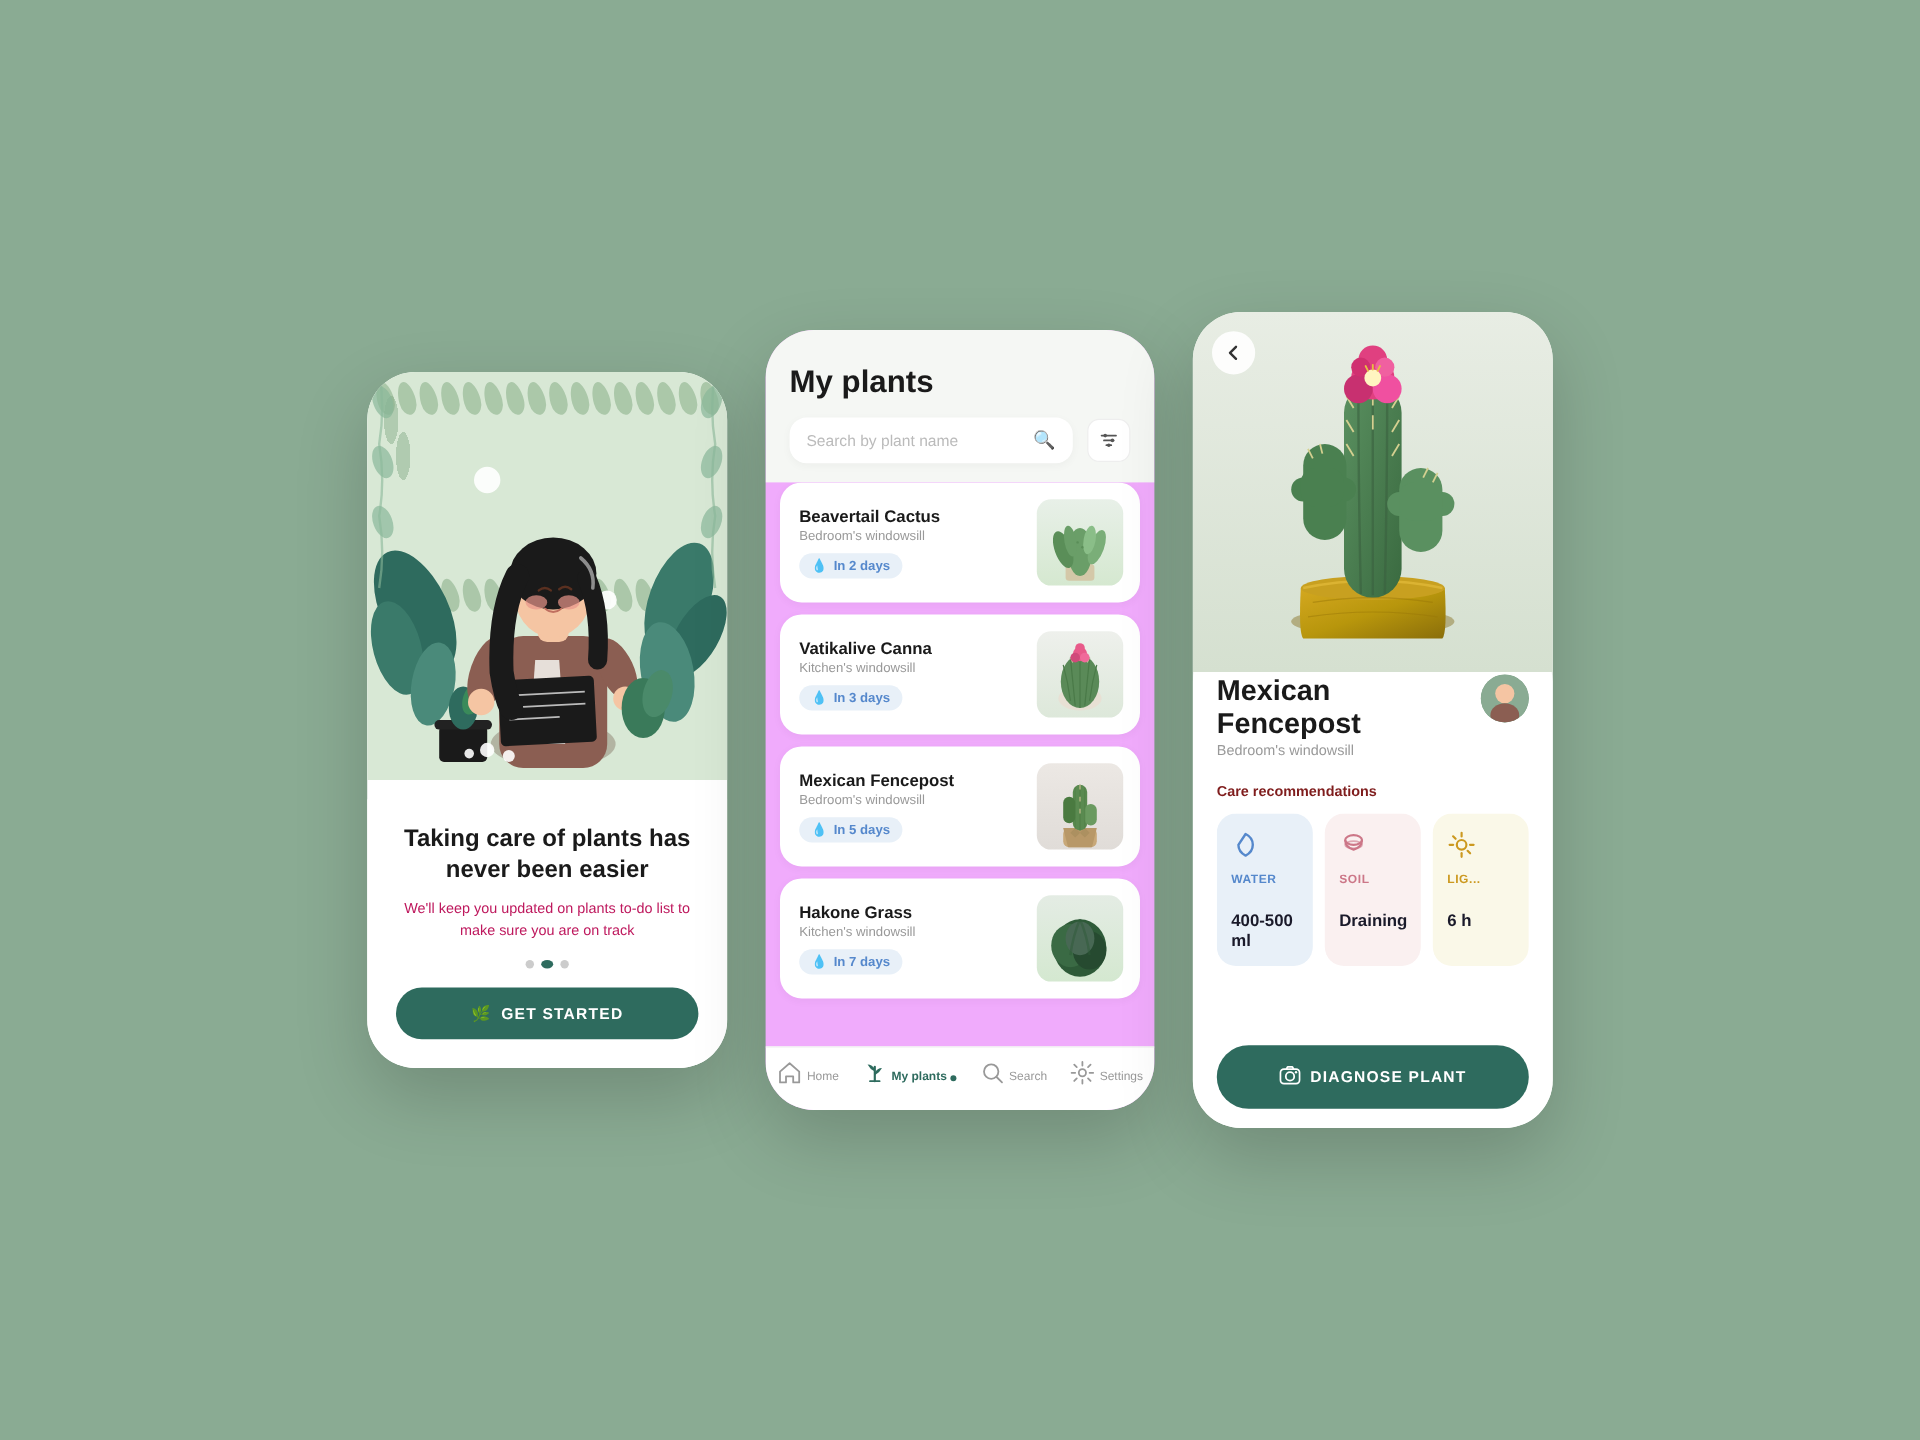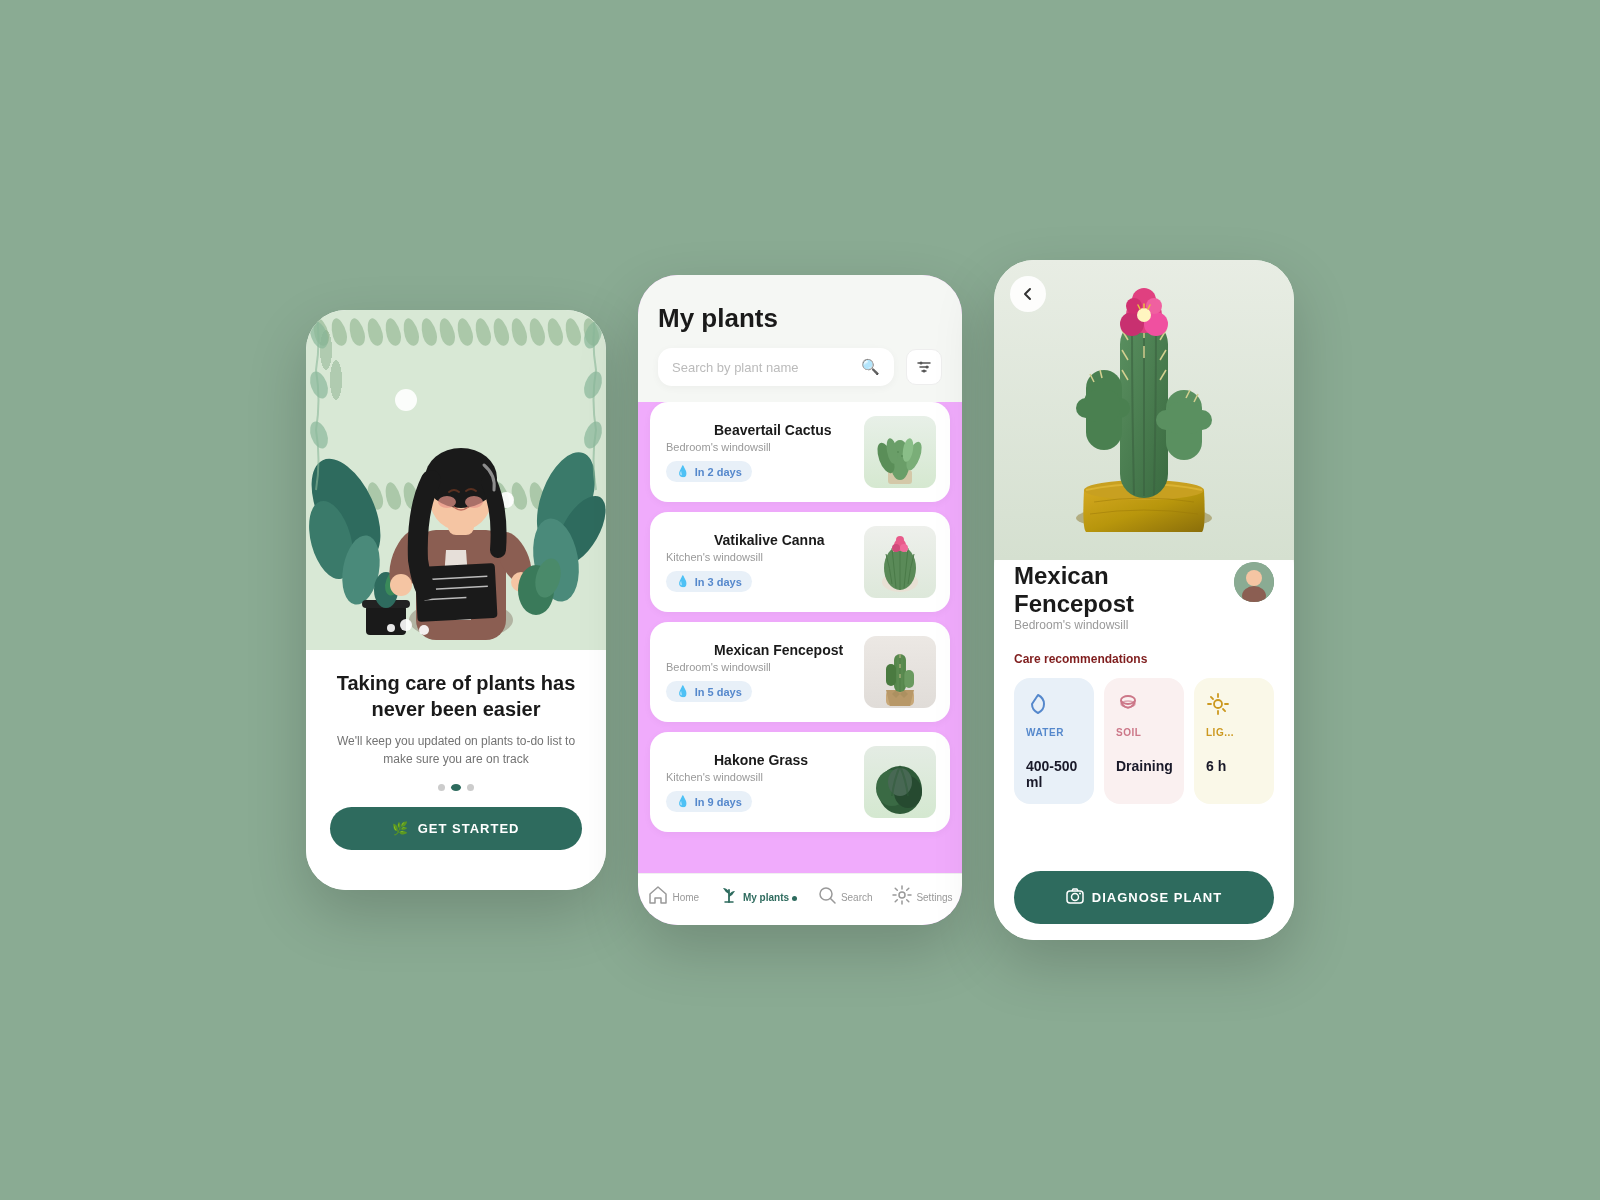--- a/index.html
+++ b/index.html
@@ -23,20 +23,21 @@
       box-shadow: 0 24px 60px rgba(0,0,0,0.18);
       position: relative;
     }
 
     
     .phone1 {
       width: 300px;
       height: 580px;
       display: flex;
       flex-direction: column;
+      gap: 16px;
     }
     .phone1-illustration {
       width: 100%;
       height: 340px;
       background: #d8e8d5;
       position: relative;
       overflow: hidden;
       flex-shrink: 0;
     }
     
@@ -76,21 +77,21 @@
     .phone1-title {
       font-size: 20px;
       font-weight: 700;
       color: #1a1a1a;
       text-align: center;
       line-height: 1.3;
       margin-bottom: 10px;
     }
     .phone1-sub {
       font-size: 12px;
-      color: #737373;
+      color: #be185d;
       text-align: center;
       line-height: 1.5;
       margin-bottom: 16px;
     }
     .dots {
       display: flex;
       gap: 6px;
       margin-bottom: 16px;
     }
     .dot {
@@ -189,21 +190,20 @@
       align-items: center;
       gap: 10px;
       box-shadow: 0 2px 8px rgba(0,0,0,0.04);
     }
     .plant-info { flex: 1; }
     .plant-name {
       font-size: 14px;
       font-weight: 700;
       color: #1a1a1a;
       margin-bottom: 3px;
-      margin-left: 48px;
     }
     .plant-location {
       font-size: 11px;
       color: #999;
       margin-bottom: 8px;
     }
     .water-badge {
       display: inline-flex;
       align-items: center;
       gap: 5px;
@@ -617,21 +617,21 @@
         </svg>
       </div>
     </div>
 
     <div class="plant-card">
       <div class="plant-info">
         <div class="plant-name">Hakone Grass</div>
         <div class="plant-location">Kitchen's windowsill</div>
         <div class="water-badge">
           <span>💧</span>
-          <span>In 9 days</span>
+          <span>In 7 days</span>
         </div>
       </div>
       <div class="plant-img plant-grass">
         <svg viewBox="0 0 72 72" width="72" height="72">
 
           <ellipse cx="36" cy="44" rx="22" ry="24" fill="#2e5a38"></ellipse>
           <ellipse cx="28" cy="42" rx="16" ry="18" fill="#3a6a44"></ellipse>
           <ellipse cx="44" cy="46" rx="14" ry="16" fill="#264a30"></ellipse>
           <ellipse cx="36" cy="36" rx="12" ry="14" fill="#486854"></ellipse>
 

